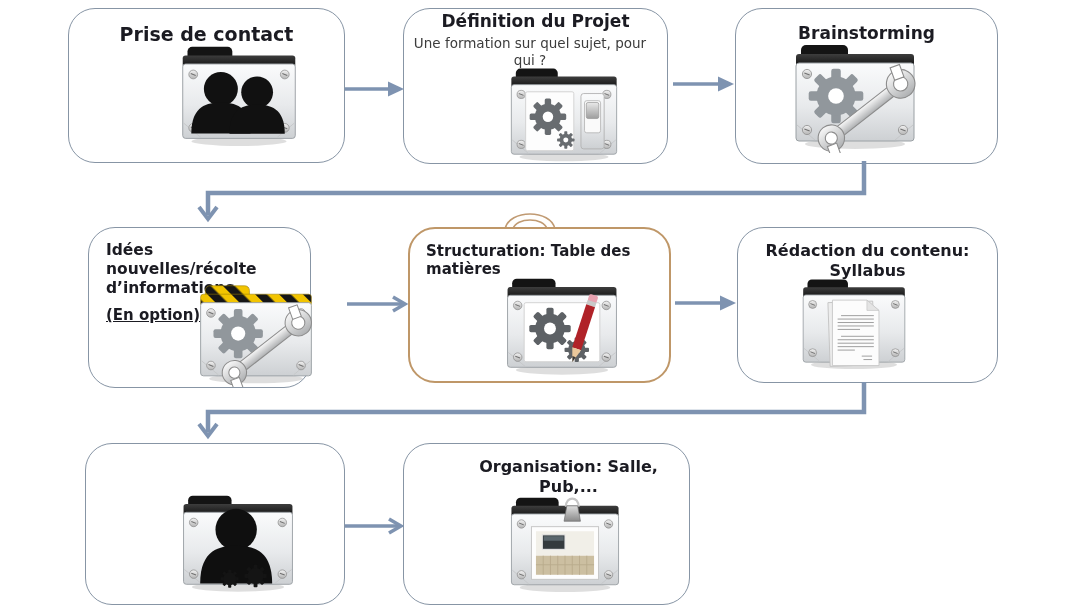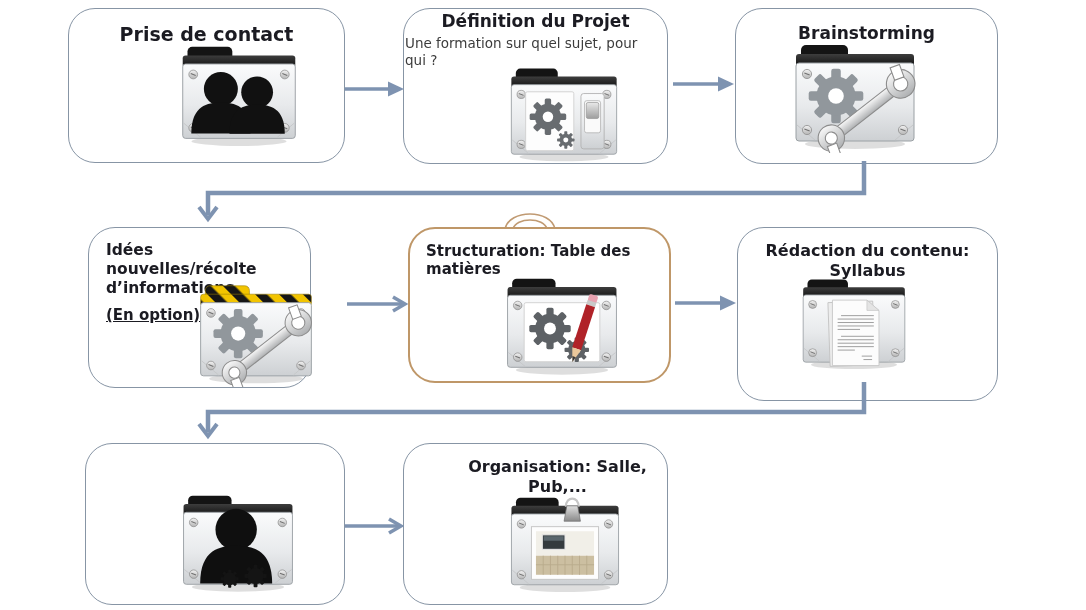--- a/index.html
+++ b/index.html
@@ -16,39 +16,39 @@
   .box-subtitle{color:#3c3c3c;font-size:13.5px;line-height:1.25;text-align:left;}
   .box-note{font-weight:bold;color:#1b1b22;text-decoration:underline;}
   .box-icon{position:absolute;}
   .arrow{position:absolute;}
   
   .b1{left:68px;top:8px;width:277px;height:155px;}
   .b1 .box-title{margin-top:14px;text-align:center;font-size:19px;}
   .b1 .box-icon{left:108px;top:34px;width:124px;}
   .b2{left:403px;top:8px;width:265px;height:156px;}
   .b2 .box-title{margin-top:2px;text-align:center;font-size:17px;}
-  .b2 .box-subtitle{margin:3px 12px 0 1px;}
+  .b2 .box-subtitle{margin:3px 12px 0 1px;text-align:center;}
   .b2 .box-icon{left:102px;top:56px;width:116px;}
   .b3{left:735px;top:8px;width:263px;height:156px;}
   .b3 .box-title{margin-top:14px;text-align:center;font-size:17px;}
   .b3 .box-icon{left:54px;top:32px;width:130px;}
   .b4{left:88px;top:227px;width:223px;height:161px;}
   .b4 .box-title{margin:13px 12px 0 17px;text-align:left;font-size:15.5px;}
   .b4 .box-note{margin:8px 0 0 17px;font-size:15px;}
   .b4 .box-icon{left:106px;top:54px;width:122px;}
   .b5{left:408px;top:227px;width:263px;height:156px;}
   .b5 .box-title{margin:13px 10px 0 16px;text-align:left;font-size:15px;}
   .b5 .box-icon{left:92px;top:46px;width:120px;}
-  .b6{left:737px;top:227px;width:261px;height:174px;}
+  .b6{left:737px;top:227px;width:261px;height:156px;}
   .b6 .box-title{margin-top:13px;text-align:center;font-size:16px;}
   .b6 .box-icon{left:60px;top:48px;width:112px;}
   .b7{left:85px;top:443px;width:260px;height:162px;}
   .b7 .box-title{margin-top:15px;text-align:center;font-size:16.5px;}
   .b7 .box-icon{left:92px;top:48px;width:120px;}
-  .b8{left:403px;top:443px;width:265px;height:162px;padding-left:44px;}
+  .b8{left:403px;top:443px;width:287px;height:162px;padding-left:44px;}
   .b8 .box-title{margin-top:13px;text-align:center;font-size:16px;}
   .b8 .box-icon{left:102px;top:50px;width:118px;}
   .handle{position:absolute;left:497px;top:206px;width:66px;height:24px;}
 </style>
 </head>
 <body>
 
 <svg width="0" height="0" style="position:absolute" aria-hidden="true">
   <defs>
     <linearGradient id="gradDark" x1="0" y1="0" x2="0" y2="1">

